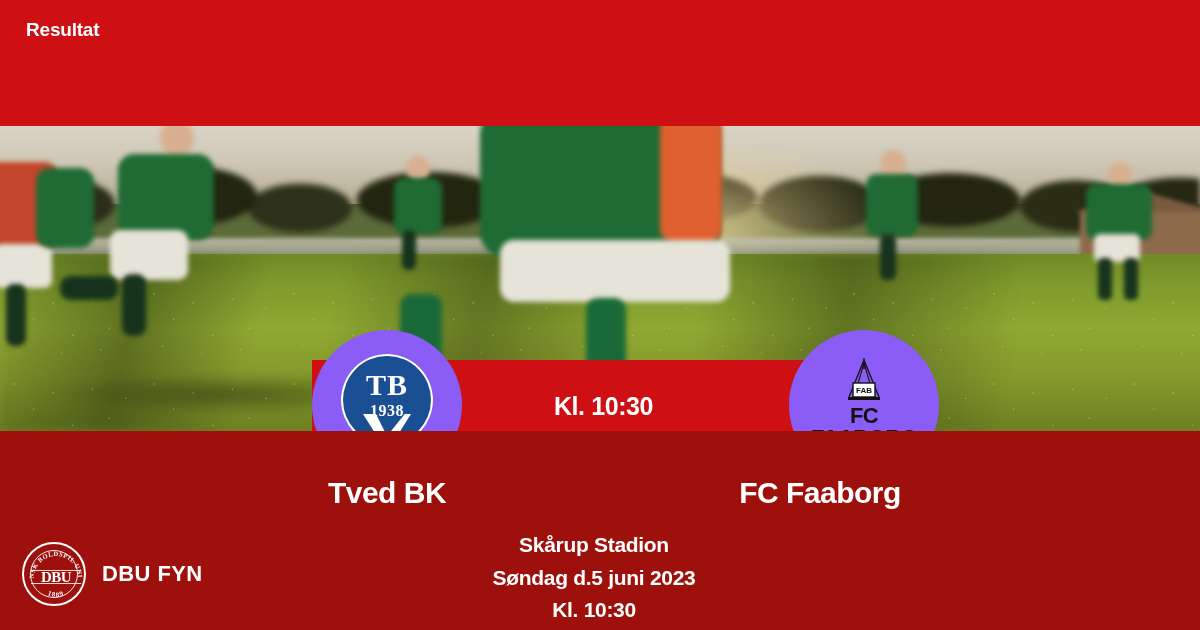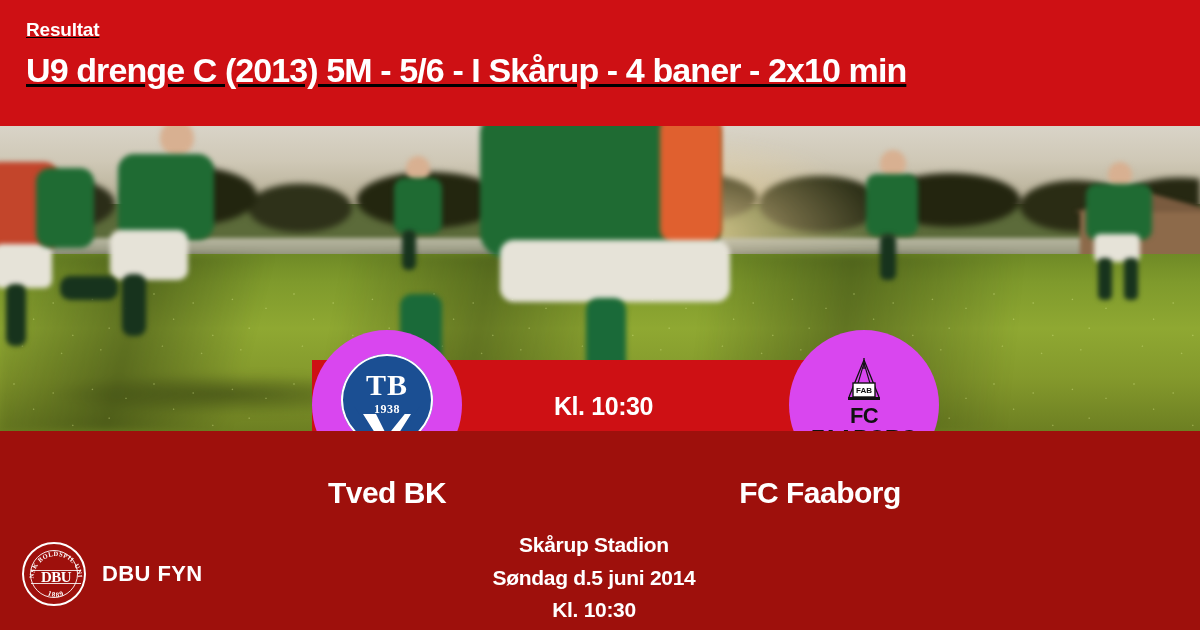--- a/index.html
+++ b/index.html
@@ -14,21 +14,20 @@
     width:1200px; height:630px;
     background:#9E100C;
   }
 
   
   .header {
     position:absolute; left:0; top:0;
     width:1200px; height:126px;
     background:#CE1014;
     padding:20px 0 0 26px;
-    text-decoration:underline;
   }
   .header-eyebrow {
     font-size:19px; font-weight:bold; color:#ffffff;
     letter-spacing:-0.2px; line-height:1.1;
   }
   .header-title {
     margin-top:10px;
     font-size:34px; font-weight:bold; color:#ffffff;
     letter-spacing:-0.9px; line-height:1.15;
     white-space:nowrap;
@@ -138,21 +137,21 @@
     color:#fff;
   }
   .ribbon-line {
     font-size:25px; font-weight:bold; letter-spacing:-0.4px; line-height:1.28;
   }
 
   
   .logo-circle {
     position:absolute; top:204px;
     width:150px; height:150px; border-radius:50%;
-    background:#d946ef;
+    background:#8b5cf6;
     display:flex; align-items:center; justify-content:center;
   }
   .logo-circle.left { left:312px; }
   .logo-circle.right { left:789px; }
 
   
   .crest-tb { position:relative; width:92px; height:102px; }
   .crest-tb .crest-body {
     position:absolute; left:0; top:0; width:92px; height:92px;
     background:#1b4f93; border-radius:50%;
@@ -166,21 +165,21 @@
   }
   .crest-tb .crest-letters {
     position:absolute; left:0; top:16px; width:92px; text-align:center;
     font-family:"Liberation Serif", serif;
     font-size:30px; font-weight:bold; color:#ffffff; letter-spacing:1px;
     line-height:1;
   }
   .crest-tb .crest-year {
     position:absolute; left:0; top:48px; width:92px; text-align:center;
     font-family:"Liberation Serif", serif;
-    font-size:12px; font-weight:bold; color:#ffffff; letter-spacing:.5px;
+    font-size:16px; font-weight:bold; color:#ffffff; letter-spacing:.5px;
   }
   .crest-tb .crest-chevron {
     position:absolute; left:22px; top:60px; width:48px; height:38px;
     background:#ffffff;
     clip-path:polygon(0 0,13px 0,50% 58%,87% 0,100% 0,50% 100%);
   }
 
   
   .crest-fab { position:relative; width:132px; height:96px; color:#111; }
   .fab-tower { position:absolute; left:50%; top:0; width:54px; height:48px; transform:translateX(-50%); }
@@ -243,21 +242,20 @@
     font-size:22px; font-weight:bold; color:#ffffff; letter-spacing:.4px;
   }
 </style>
 </head>
 <body>
 
 <div class="poster">
 
   <div class="header">
     <div class="header-eyebrow">Resultat</div>
-    <div class="header-title">U9 drenge C (2013) 5M - 5/6  - I Skårup - 4 baner - 2x10 min</div>
   </div>
 
   <div class="photo">
     <div class="photo-sky"></div>
     <div class="photo-trees"></div>
     <div class="photo-sunglow"></div>
     <div class="photo-fence"></div>
     <div class="photo-house"></div>
     <div class="photo-grass"></div>
     <div class="photo-grass-shadows"></div>
@@ -326,21 +324,21 @@
       </div>
     </div>
   </div>
 
   <div class="bottom">
     <div class="team-name left">Tved BK</div>
     <div class="team-name right">FC Faaborg</div>
 
     <div class="venue">
       <div class="venue-line">Skårup Stadion</div>
-      <div class="venue-line">Søndag d.5 juni 2014</div>
+      <div class="venue-line">Søndag d.5 juni 2023</div>
       <div class="venue-line">Kl. 10:30</div>
     </div>
   </div>
 
   <div class="dbu">
     <div class="dbu-seal">
       <div class="ring-in"></div>
       <svg class="seal-text" viewBox="0 0 64 64">
         <defs>
           <path id="arcTop" d="M 10 34 A 22 22 0 0 1 54 34"></path>

